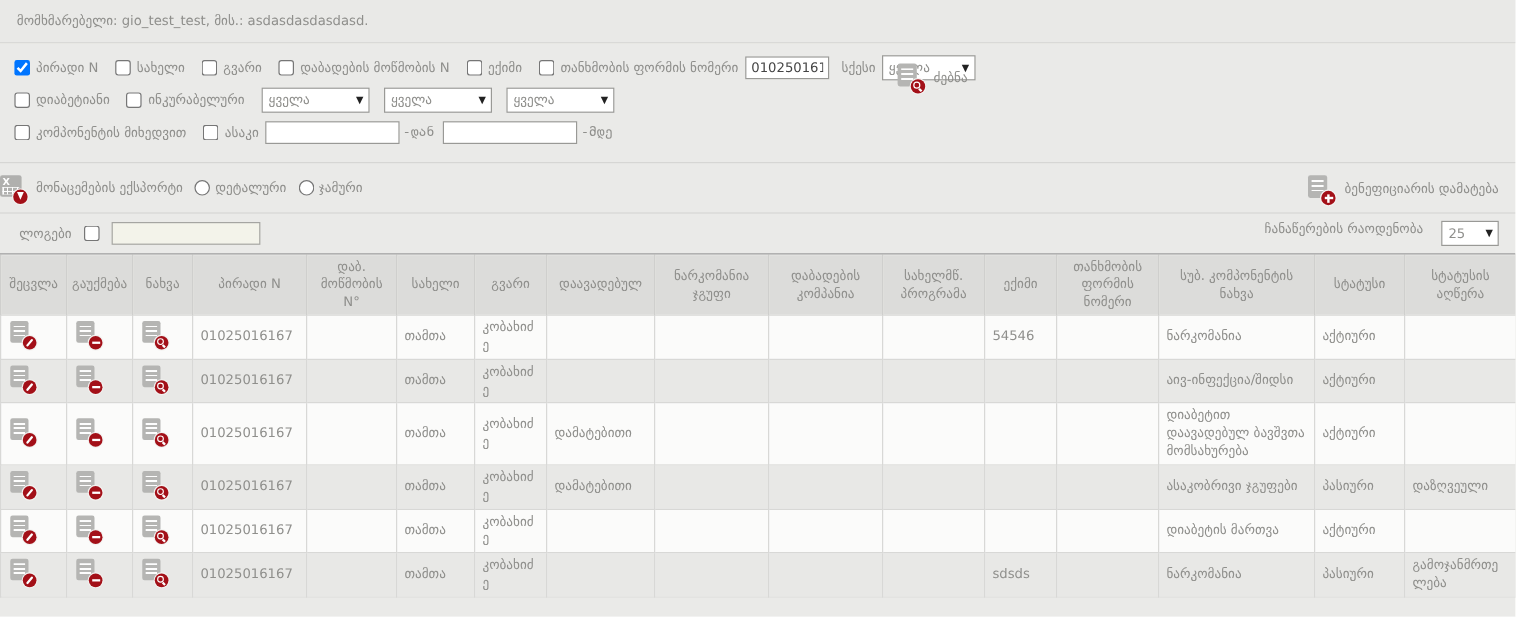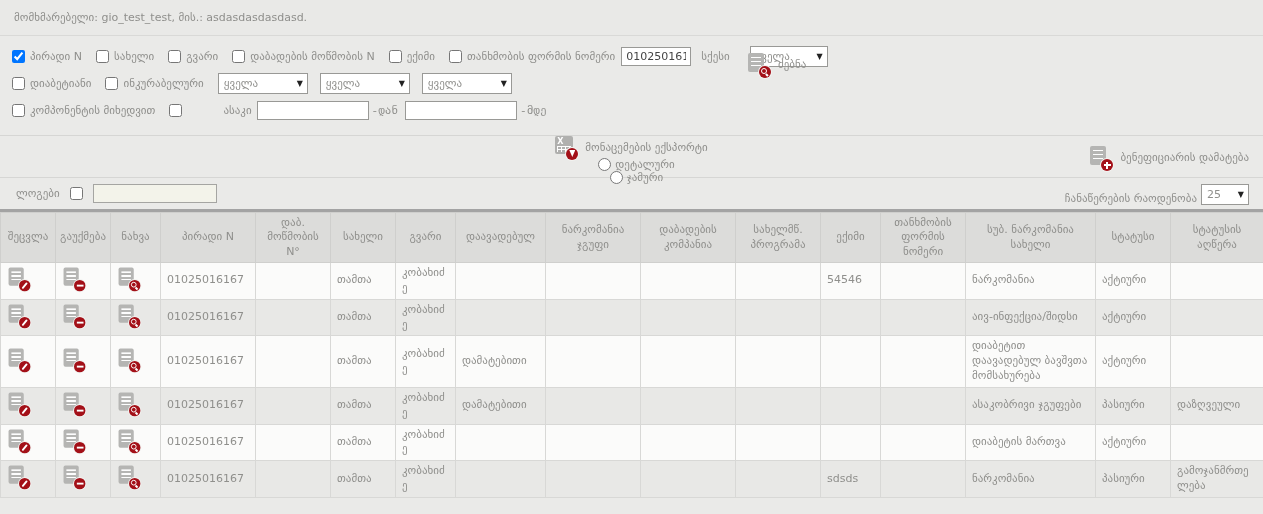--- a/index.html
+++ b/index.html
@@ -9,21 +9,21 @@
 
   
   .user-bar { height:36px; padding:11px 14px 0 14px; border-bottom:1px solid #d9d9d7; background:#e9e9e7; }
 
   
   .filter-panel { position:relative; padding:10px 12px 8px 12px; border-bottom:1px solid #d6d6d4; }
   .f-row { display:flex; align-items:center; height:20px; margin-bottom:7px; white-space:nowrap; }
   .f-row:last-child { margin-bottom:0; }
   .cb { display:inline-flex; align-items:center; margin-right:14px; cursor:default; }
   .cb input { margin-right:5px; width:13px; height:13px; }
-  .lbl { margin:0 20px 0 2px;text-align:right; }
+  .lbl { margin:0 5px 0 2px;text-align:right; }
   .text-input { height:19px; border:1px solid #999996; background:#fff; font-family:"DejaVu Sans",sans-serif; font-size:11px; color:#444; padding:0 4px; }
   .consent { width:70px; margin-right:8px; }
   .fake-select { display:inline-flex; justify-content:space-between; align-items:center; height:21px; background:#fff; border:1px solid #999996; padding:0 4px 0 5px; color:#8f8f8c; cursor:default; }
   .sel-arrow { color:#222; font-size:8px; margin-left:6px; }
   .sex-select { width:78px; }
   .mid-select { width:90px; margin-right:12px; }
   .age-input { width:112px; margin:0 3px; }
   .suffix { margin-right:4px;font-family:Liberation Mono, monospace; }
 
   
@@ -42,30 +42,30 @@
   .badge.down::before { content:""; position:absolute; left:3px; top:2px; width:6px; height:3px; background:#fff; clip-path:polygon(0 0,100% 0,50% 100%); height:7px; }
   .xls-icon { position:relative; width:22px; height:22px; display:inline-block; flex:0 0 auto; }
   .xls-icon .sheet { position:absolute; left:0; top:0; width:18px; height:18px; background:#b0b0ae; border-radius:2px; }
   .xls-icon .sheet::before { content:"X"; position:absolute; left:2px; top:1px; color:#fff; font-size:8px; font-weight:bold; }
   .xls-icon .sheet::after { content:""; position:absolute; left:2px; right:2px; top:10px; height:6px;
       background:repeating-linear-gradient(to bottom,#fdfdfd 0 1px, transparent 1px 3px),
                  repeating-linear-gradient(to right,#fdfdfd 0 1px, transparent 1px 4px); }
   .search-btn { position:absolute; left:748px; top:17px; }
 
   
-  .export-row { position:relative; display:flex; align-items:center; height:42px; padding:0 0; border-bottom:1px solid #d6d6d4;flex-direction:column; }
+  .export-row { position:relative; display:flex; align-items:center; height:42px; padding:0 0; border-bottom:1px solid #d6d6d4; }
   .radio-item { display:inline-flex; align-items:center; margin-left:10px; }
   .radio-item input { margin-right:4px; }
   .add-btn { position:absolute; right:14px; top:10px; }
 
   
-  .logs-row { position:relative; display:flex; align-items:center; height:34px; padding:0 14px; border-bottom:3px solid #a3a3a3; }
+  .logs-row { position:relative; display:flex; align-items:center; height:34px; padding:0 14px; border-bottom:1px solid #a3a3a3; }
   .logs-row .lbl { margin-right:10px; }
   .logs-input { width:124px; background:#f3f3ea; border-color:#a5a5a2; margin-left:10px; }
-  .records { position:absolute; right:14px; top:6px; display:flex; align-items:flex-end; gap:4px; }
+  .records { position:absolute; right:14px; top:6px; display:flex; align-items:flex-start; gap:15px; }
   .records-select { width:48px; }
 
   
   .hint-row { height:24px; padding:6px 4px 0 4px; font-size:10px; color:#9a9a98; border-bottom:1px solid #dcdcda; background:#e7e7e5; }
 
   
   table.grid { width:1263px; border-collapse:collapse; table-layout:fixed; background:#fbfbfa; }
   .grid th { height:50px; background:#dcdcda; font-weight:normal; font-size:11px; color:#8f8f8c; text-align:center; vertical-align:middle; border:1px solid #cfcfcd; padding:2px 3px; line-height:1.3; overflow:hidden; }
   .grid td { border:1px solid #d8d8d6; padding:3px 6px; font-size:11px; color:#8f8f8c; vertical-align:middle; height:24px; line-height:1.35; overflow:hidden; word-wrap:break-word; }
   .grid tr.alt td { background:#e8e8e6; }
@@ -136,21 +136,21 @@
         <span>ყველა</span>
         <span class="sel-arrow">▼</span>
       </div>
     </div>
 
     <div class="f-row">
       <label class="cb">
         <input type="checkbox" style="">
         <span>კომპონენტის მიხედვით</span>
       </label>
-      <label class="cb" style="margin-right:2px;gap:36px;">
+      <label class="cb" style="margin-right:2px;">
         <input type="checkbox" style="">
         <span>ასაკი</span>
       </label>
       <input class="text-input age-input" style="">
       <span class="suffix">-დან</span>
       <input class="text-input age-input" style="">
       <span class="suffix">-მდე</span>
     </div>
 
     <div class="icon-btn search-btn">
@@ -228,21 +228,21 @@
           <th>პირადი N</th>
           <th>დაბ. მოწმობის N°</th>
           <th>სახელი</th>
           <th>გვარი</th>
           <th>დაავადებულ</th>
           <th>ნარკომანია ჯგუფი</th>
           <th>დაბადების კომპანია</th>
           <th>სახელმწ. პროგრამა</th>
           <th>ექიმი</th>
           <th>თანხმობის ფორმის ნომერი</th>
-          <th>სუბ. ნარკომანია სახელი</th>
+          <th>სუბ. კომპონენტის ნახვა</th>
           <th>სტატუსი</th>
           <th>სტატუსის აღწერა</th>
         </tr>
     </thead>
     <tbody id="tbody">
         <tr>
           <td class="icon-cell"><span class="doc-icon"><span class="paper"></span><span class="badge pencil"></span></span></td>
           <td class="icon-cell"><span class="doc-icon"><span class="paper"></span><span class="badge minus"></span></span></td>
           <td class="icon-cell"><span class="doc-icon"><span class="paper"></span><span class="badge lens"></span></span></td>
           <td>01025016167</td>

